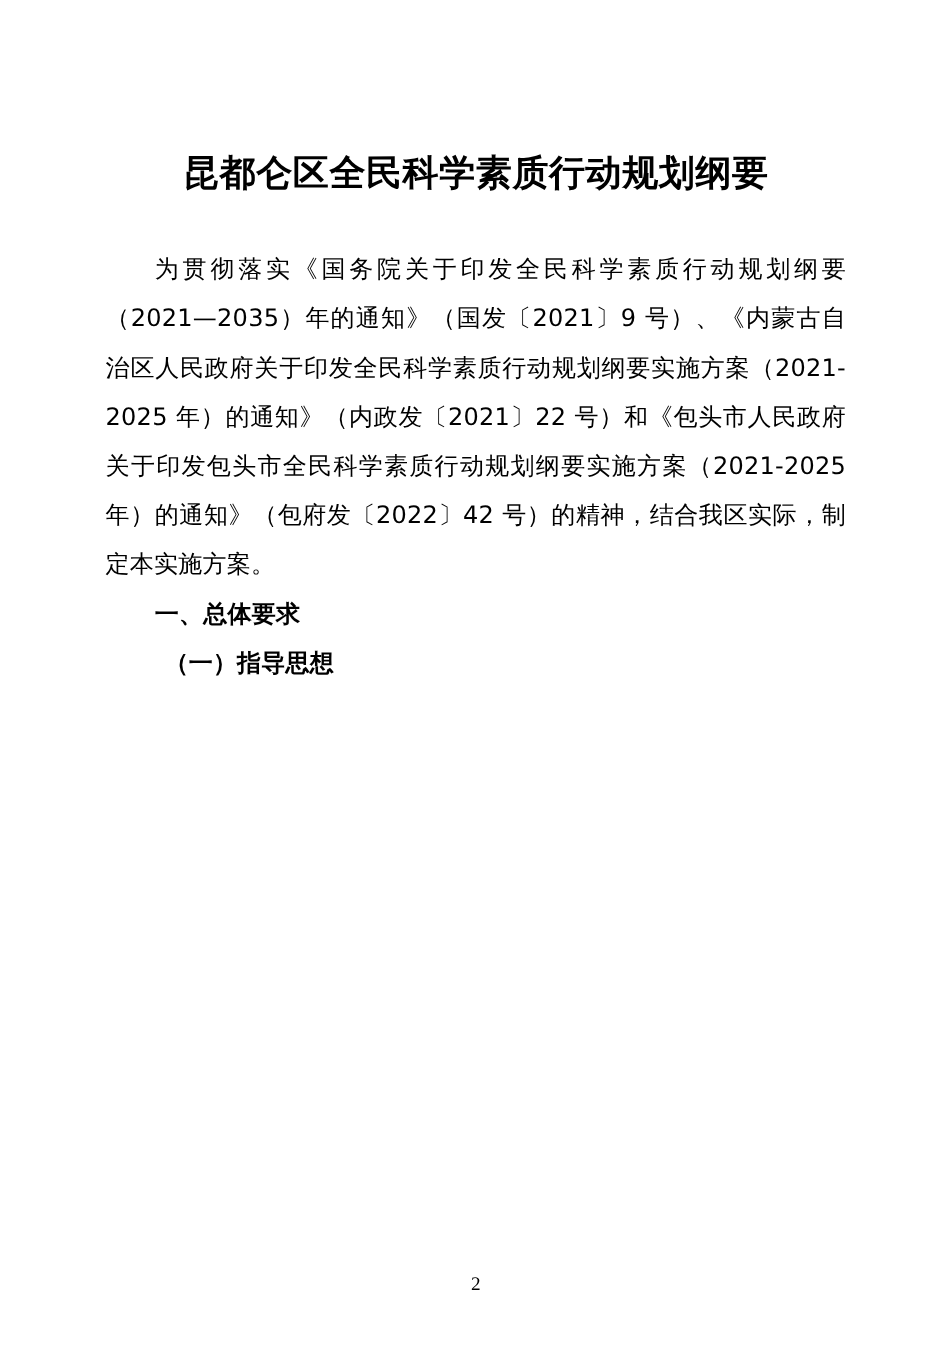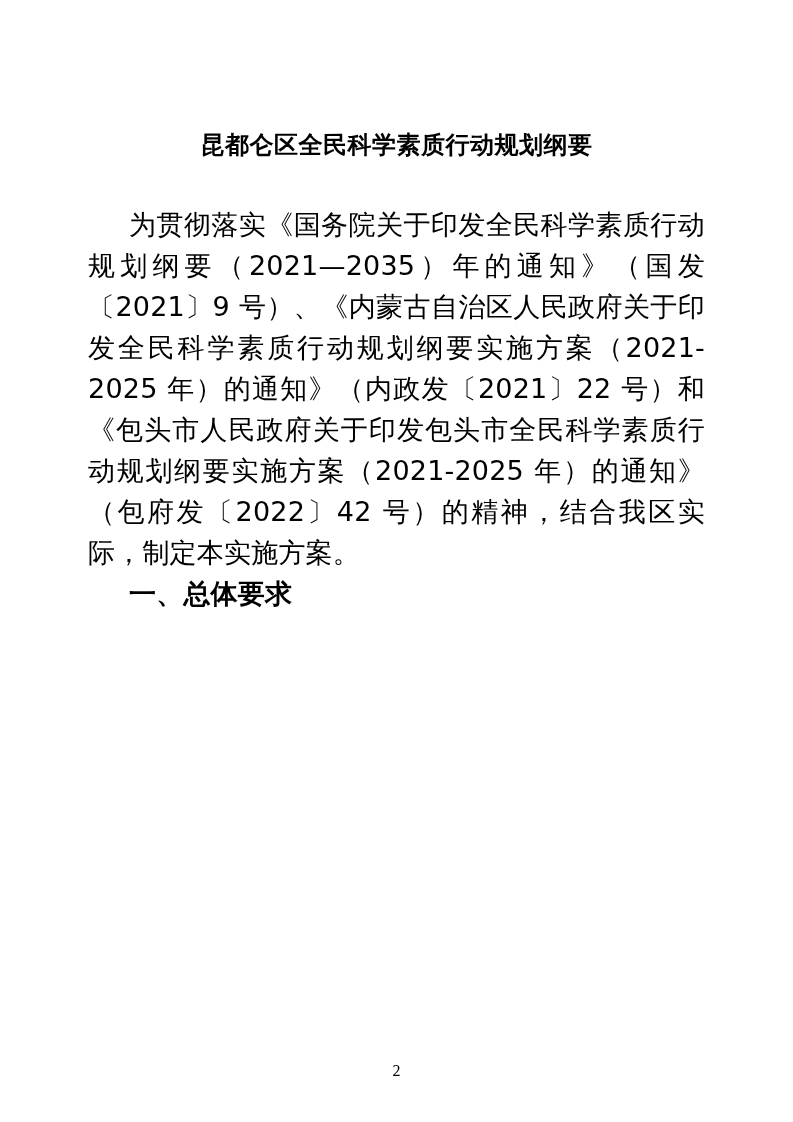--- a/index.html
+++ b/index.html
@@ -20,35 +20,35 @@
     left: 0;
     top: 0;
     width: 793px;
     height: 1122px;
     box-sizing: border-box;
     padding: 120px 88px 40px 88px;
   }
   .doc-title {
     text-align: center;
     font-weight: bold;
-    font-size: 24px;
+    font-size: 30px;
     line-height: 50px;
     letter-spacing: 0.5px;
     margin: 0;
     padding: 0;
   }
   .doc-title .line {
     display: block;
     white-space: nowrap;
   }
   .title-gap {
     height: 34px;
   }
   .para {
-    font-size: 27px;
+    font-size: 20px;
     line-height: 41px;
     text-align: justify;
     text-justify: inter-ideograph;
     margin: 0;
     text-indent: 41px;
     letter-spacing: 0.2px;
   }
   .para.heading {
     font-weight: bold;
   }
@@ -74,17 +74,18 @@
   <div class="doc-title">
     <span class="line">昆都仑区全民科学素质行动规划纲要</span>
   </div>
 
   <div class="title-gap"></div>
 
   <p class="para">为贯彻落实《国务院关于印发全民科学素质行动规划纲要（2021—2035）年的通知》（国发〔2021〕9 号）、《内蒙古自治区人民政府关于印发全民科学素质行动规划纲要实施方案（2021-2025 年）的通知》（内政发〔2021〕22 号）和《包头市人民政府关于印发包头市全民科学素质行动规划纲要实施方案（2021-2025 年）的通知》（包府发〔2022〕42 号）的精神，结合我区实际，制定本实施方案。</p>
 
   <p class="para heading">一、总体要求</p>
 
+  <p class="para heading sub-indent">（一）指导思想</p>
 
 
 </div>
 
 <div class="page-number">2</div>
 
 </body></html>

